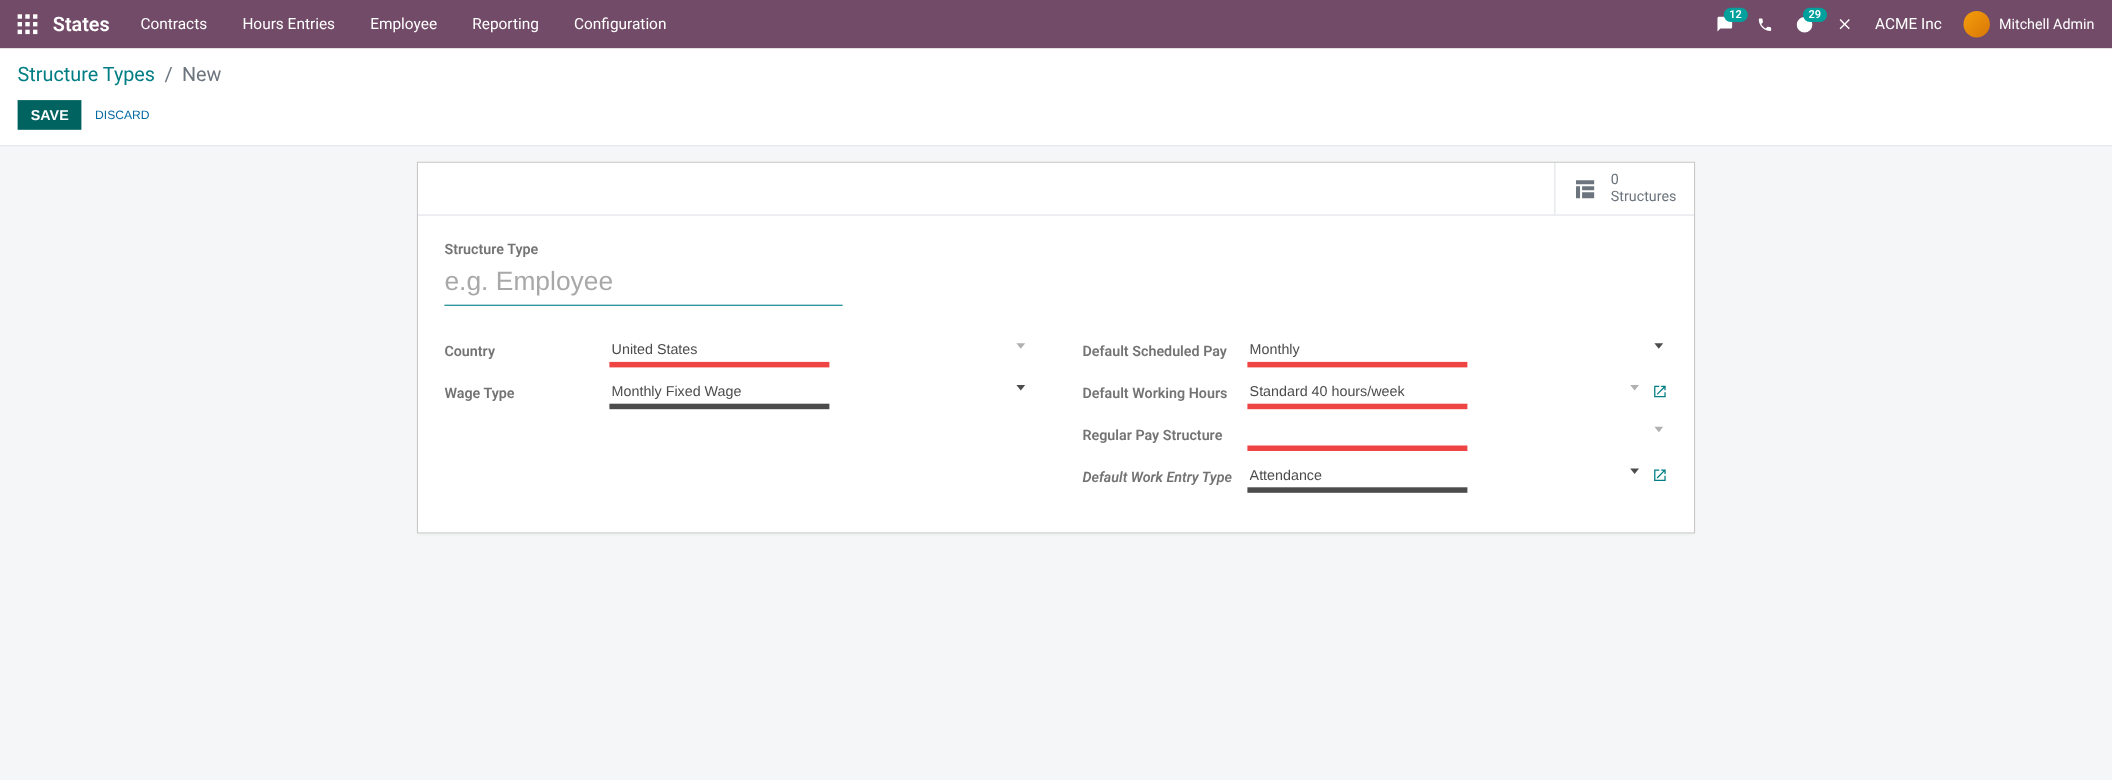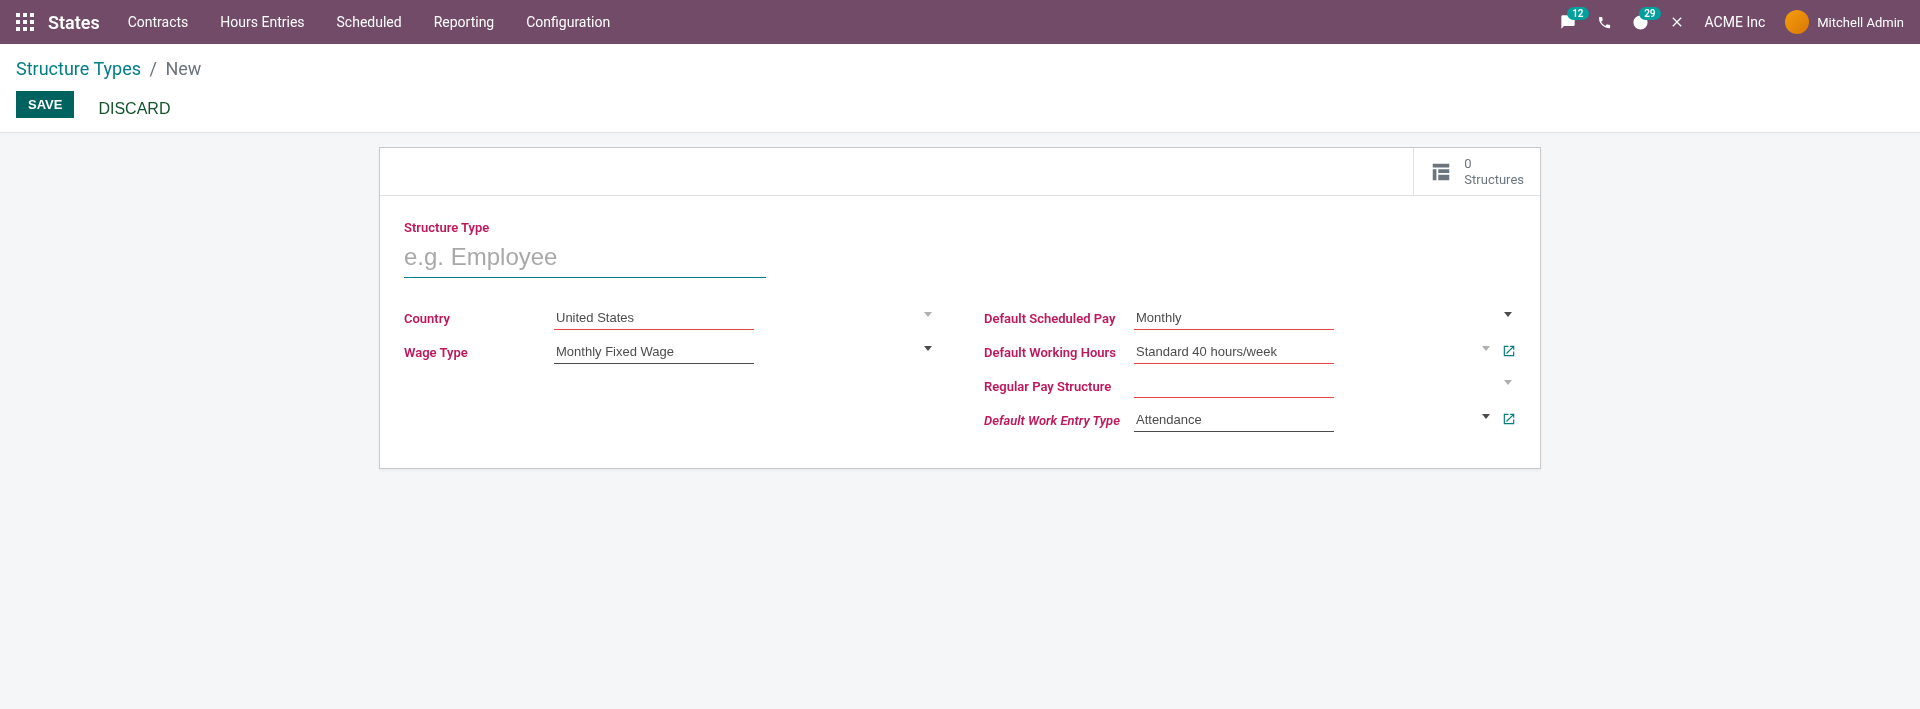--- a/index.html
+++ b/index.html
@@ -17,42 +17,42 @@
   .badge { position: absolute; top: -7px; right: -12px; background: #00a09d; color: #fff; border-radius: 8px; font-size: 10px; padding: 1px 5px; font-weight: 600; }
   .avatar { width: 24px; height: 24px; border-radius: 50%; background: linear-gradient(135deg, #f59e0b, #d97706); margin-right: 8px; display: inline-block; }
   .user-block { display: flex; align-items: center; cursor: pointer; }
 
   
   .subheader { background: #fff; padding: 14px 16px 14px 16px; border-bottom: 1px solid #dee2e6; }
   .breadcrumb { font-size: 18px; margin-bottom: 12px; }
   .crumb-link { color: #017e84; cursor: pointer; }
   .crumb-sep { color: #6c757d; margin: 0 4px; }
   .crumb-active { color: #6c757d; }
-  .btn-row { display: flex; align-items: flex-end; gap: 0; }
+  .btn-row { display: flex; align-items: center; gap: 12px; }
   .btn-primary { background: #00635f; color: #fff; border: none; padding: 6px 12px; font-weight: 600; font-size: 13px; cursor: pointer; }
-  .btn-link { color: #14532d; background: none; border: none; font-size: 16px; cursor: pointer; margin-left: 24px; }
+  .btn-link { color: #0369a1; background: none; border: none; font-size: 11px; cursor: pointer; }
 
   
   .sheet-container { padding-top: 14px; }
   .sheet { background: #fff; border: 1px solid #c8c8c8; width: 1162px; margin: 0 auto; box-shadow: 0 2px 2px rgba(0,0,0,0.04); }
   .button-box { display: flex; justify-content: flex-end; border-bottom: 1px solid #dee2e6; }
   .stat-button { border-left: 1px solid #dee2e6; padding: 8px 16px; display: flex; align-items: center; gap: 12px; cursor: pointer; color: #6c757d; }
   .stat-icon { width: 22px; height: 22px; }
   .stat-text { display: flex; flex-direction: column; line-height: 1.2; font-size: 13px; }
   .sheet-body { padding: 24px 24px 36px 24px; }
-  .field-label { font-size: 13px; font-weight: 600; color: #be185d; }
+  .field-label { font-size: 13px; font-weight: 600; color: #737373; }
   .title-label { display: block; margin-bottom: 6px; }
   .title-input { width: 362px; font-size: 24px; border: none; border-bottom: 1px solid #017e84; padding: 2px 0 6px 0; outline: none; }
   .title-input::placeholder { color: #a8a8a8; font-weight: 400; }
   .columns { display: flex; gap: 48px; margin-top: 28px; }
   .col { flex: 1; display: flex; flex-direction: column; gap: 10px; }
   .row { display: flex; align-items: center; }
   .row .field-label { width: 150px; flex-shrink: 0; }
   .input-wrap { flex: 1; display: flex; align-items: center; gap: 8px; }
-  .m2o { flex: 1; border: none; border-bottom: 1px solid #ef4444; padding: 4px 22px 4px 2px; font-size: 13px; color: #4c4c4c; background: transparent; outline: none; cursor: text; position: relative; }
+  .m2o { flex: 1; border: none; border-bottom: 5px solid #ef4444; padding: 4px 22px 4px 2px; font-size: 13px; color: #4c4c4c; background: transparent; outline: none; cursor: text; position: relative; }
   .m2o-wrap { flex: 1; position: relative; }
   .m2o-caret { position: absolute; right: 4px; top: 6px; width:0; height:0; border-left: 4px solid transparent; border-right: 4px solid transparent; border-top: 5px solid #4c4c4c; pointer-events: none; }
   .m2o-caret.muted { border-top-color: #b0b0b0; }
   .ext-link { color: #017e84; cursor: pointer; }
   .focused .m2o { border-bottom-color: #4c4c4c; }
 </style>
 </head>
 <body>
 
 <div class="navbar">
@@ -64,21 +64,21 @@
       <span></span>
       <span></span>
       <span></span>
       <span></span>
       <span></span>
   </div>
   <div class="brand">States</div>
   <div class="nav-menu">
     <div class="nav-item">Contracts</div>
     <div class="nav-item">Hours Entries</div>
-    <div class="nav-item">Scheduled</div>
+    <div class="nav-item">Employee</div>
     <div class="nav-item">Reporting</div>
     <div class="nav-item">Configuration</div>
   </div>
   <div class="nav-right">
     <div class="nav-icon">
       <svg width="18" height="16" viewBox="0 0 24 24">
           <path fill="#fff" d="M20 2H4c-1.1 0-2 .9-2 2v18l4-4h14c1.1 0 2-.9 2-2V4c0-1.1-.9-2-2-2z"></path>
         </svg>
       <span class="badge">12</span>
     </div>

